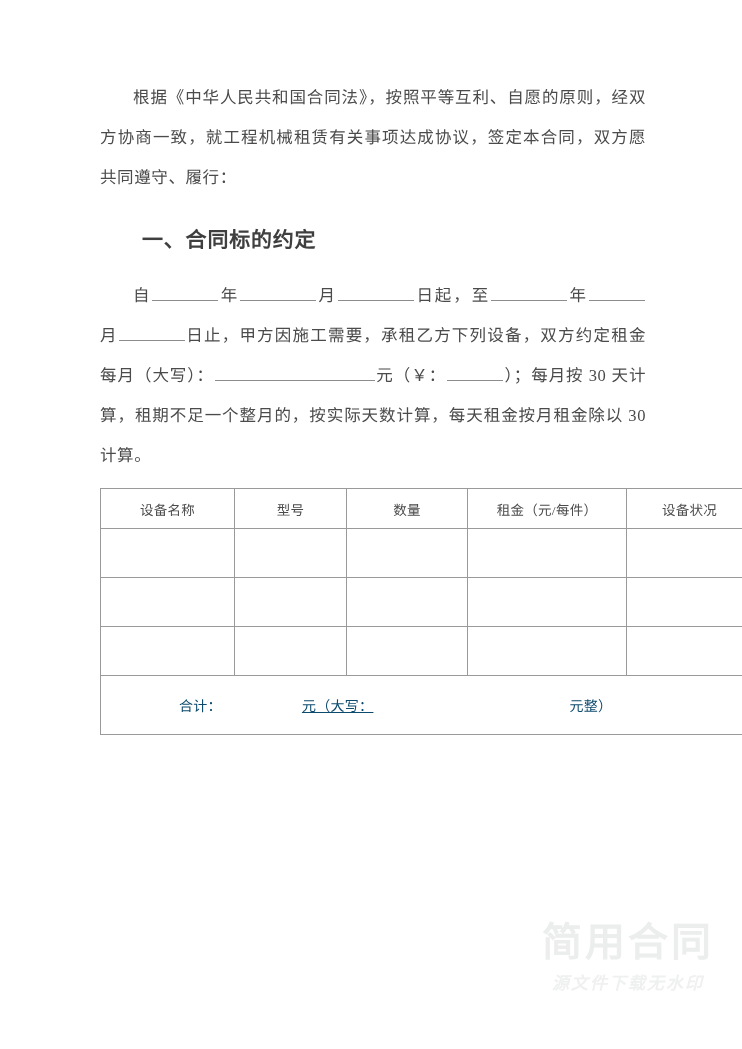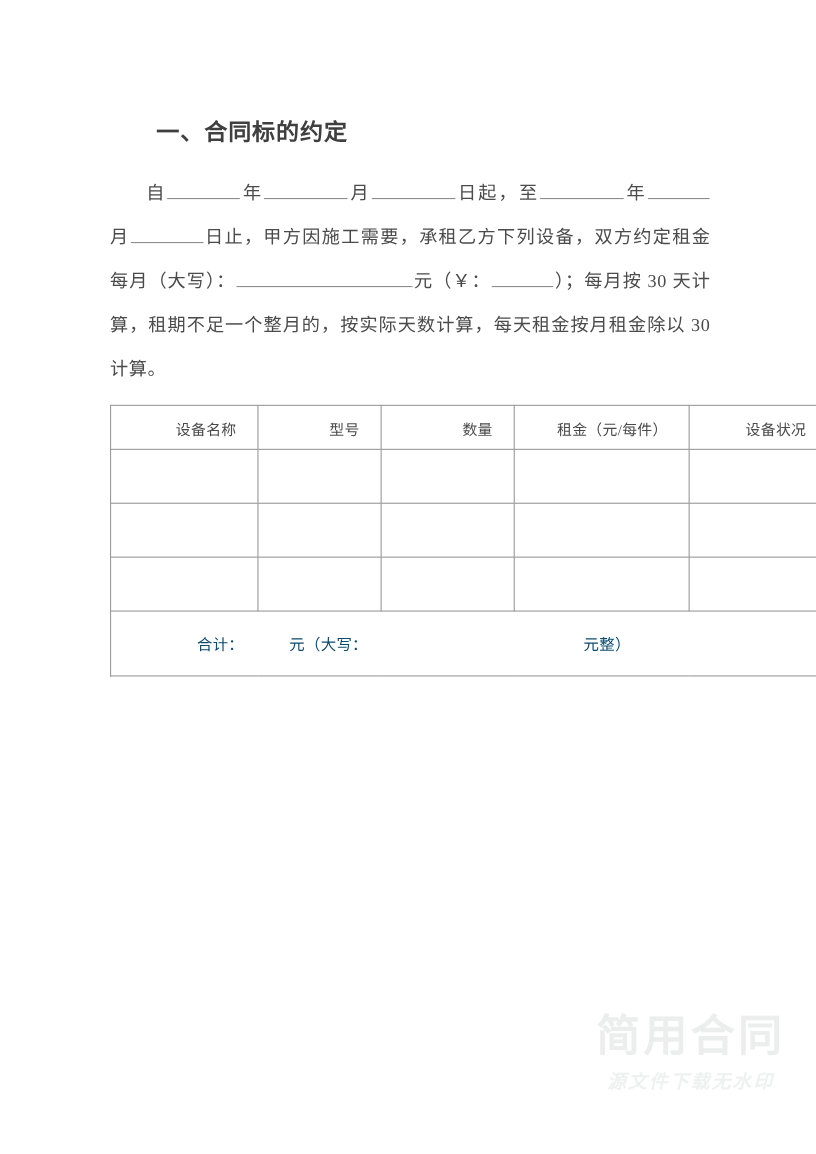--- a/index.html
+++ b/index.html
@@ -71,21 +71,21 @@
     border-collapse: collapse;
     width: 546px;
     table-layout: fixed;
   }
   table.equip th,
   table.equip td {
     border: 1px solid #9a9a9a;
     font-weight: normal;
     font-size: 13.5px;
     color: #4b4b4b;
-    text-align: right;
+    text-align: center;
     padding: 0 19px;
     letter-spacing: 0.3px;
     vertical-align: middle;
   }
   table.equip thead th {
     height: 39px;
   }
   table.equip tbody td {
     height: 48px;
   }
@@ -95,21 +95,21 @@
     padding: 0;
   }
   .total-row-inner {
     display: flex;
     align-items: center;
     height: 100%;
     font-size: 14px;
     color: #0c4a6e;
   }
   .total-label { margin-left: 78px; }
-  .total-mid   { margin-left: 41px; }
+  .total-mid   { margin-left: 80px; text-decoration: underline; }
   .total-end   { margin-left: 196px; }
   
   .watermark {
     position: absolute;
     right: 28px;
     bottom: 55px;
     text-align: center;
     user-select: none;
     pointer-events: none;
   }
@@ -131,20 +131,21 @@
     margin-top: 6px;
   }
 </style>
 </head>
 <body>
 
 <div class="page">
 
   <div class="content">
 
+    <p class="para indent">根据《中华人民共和国合同法》，按照平等互利、自愿的原则，经双方协商一致，就工程机械租赁有关事项达成协议，签定本合同，双方愿共同遵守、履行：</p>
 
     <div class="gap-before-heading"></div>
 
     <p class="heading">一、合同标的约定</p>
 
     <div class="gap-after-heading"></div>
 
     <p class="para indent"><span>自</span><span class="blank b-md"></span><span>年</span><span class="blank b-lg"></span><span>月</span><span class="blank b-lg"></span><span>日起，至</span><span class="blank b-lg"></span><span>年</span><span class="blank b-sm"></span><span>月</span><span class="blank b-md"></span><span>日止，甲方因施工需要，承租乙方下列设备，双方</span><span>约定租金每月（大写）：</span><span class="blank b-xl"></span><span>元（￥：</span><span class="blank b-sm"></span><span>）；</span><span>每月按 30 天计算，租期不足一个整月的，按实际天数计算，每天租金按月租金除以 30 计算。</span></p>
 
     <div class="table-wrap">

